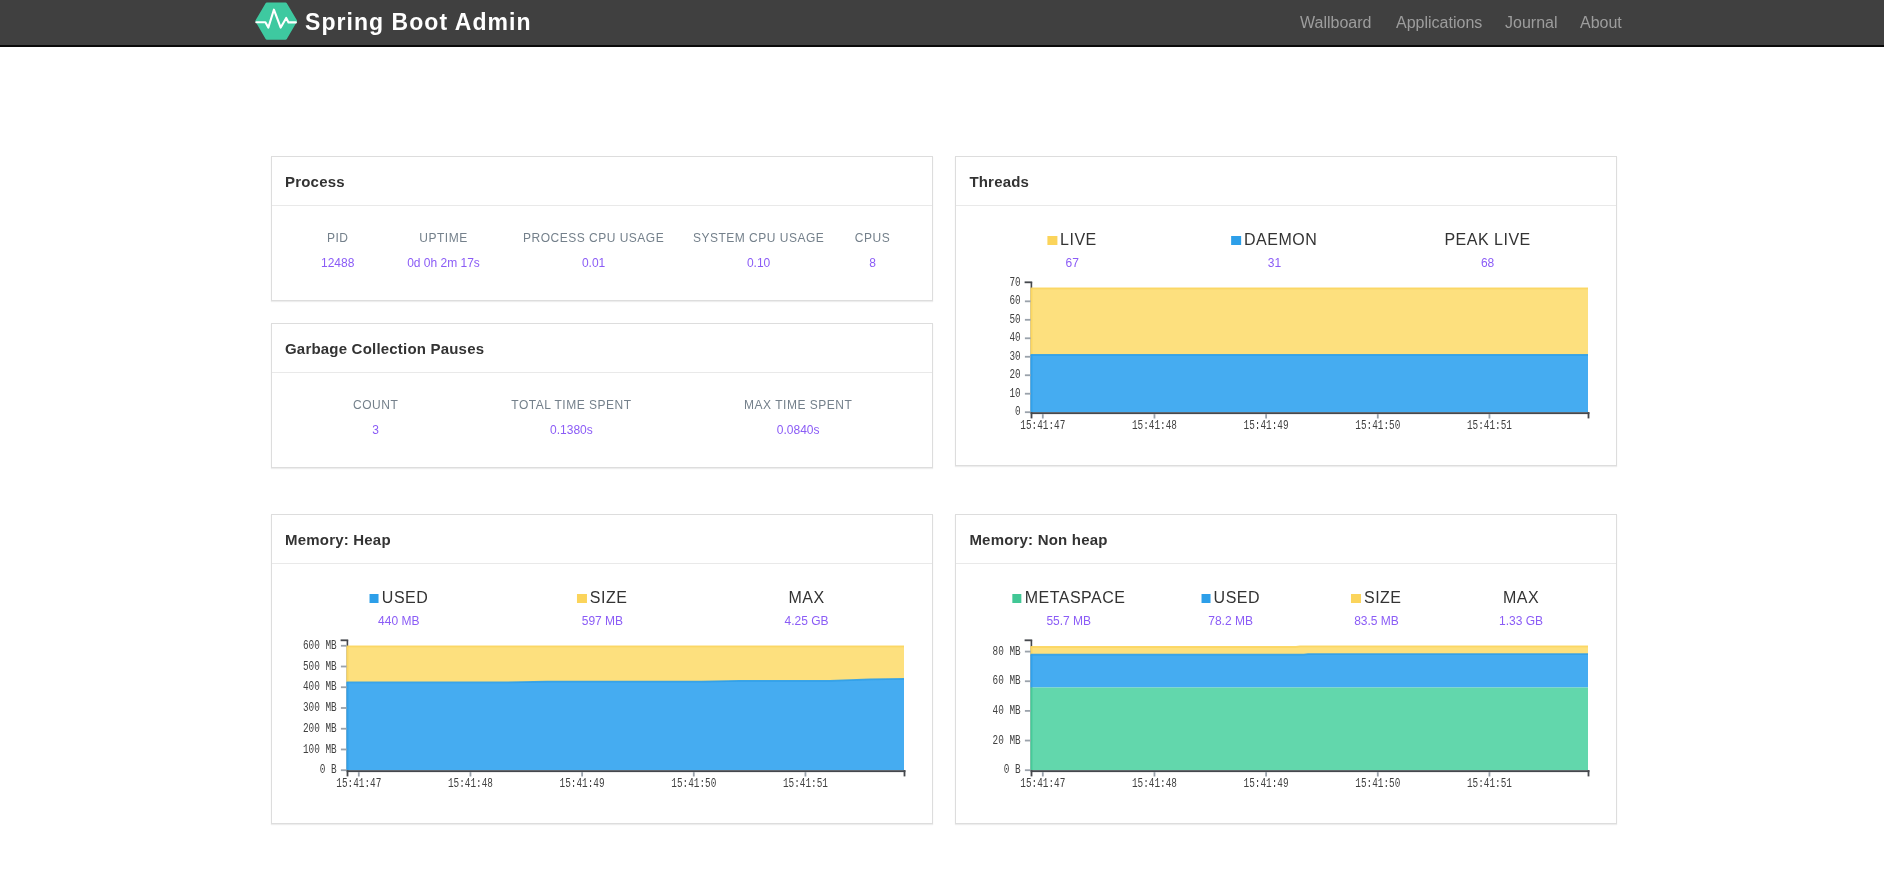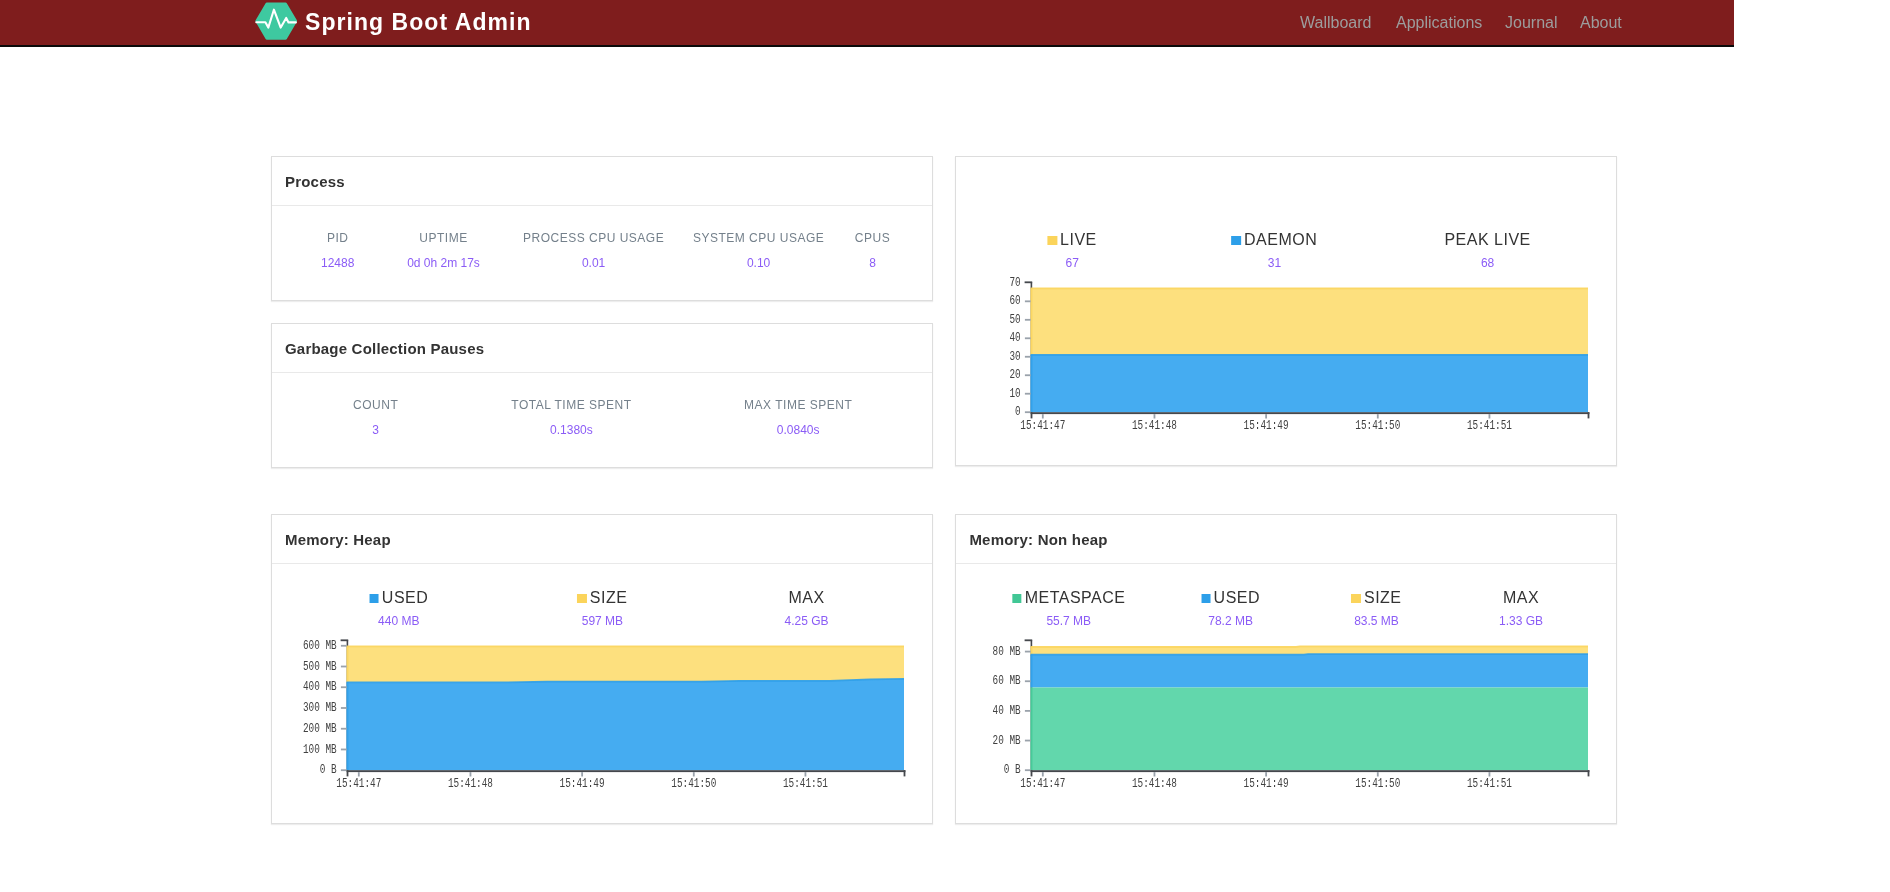--- a/index.html
+++ b/index.html
@@ -1,17 +1,17 @@
 <!DOCTYPE html>
 <html><head><meta charset="utf-8"><title>Spring Boot Admin</title>
 <style>
 *{margin:0;padding:0;box-sizing:content-box}
 html,body{width:1890px;height:892px;background:#fff;font-family:"Liberation Sans",sans-serif;overflow:hidden}
 #page{position:relative;width:1890px;height:892px}
-#navbar{position:absolute;left:0;top:0;width:1734px;height:45px;background:#7f1d1d;border-bottom:2px solid #0a0a0a;z-index:10}
+#navbar{position:absolute;left:0;top:0;width:1884px;height:45px;background:#404040;border-bottom:2px solid #0a0a0a;z-index:10}
 #brand{position:absolute;left:305px;top:9px;font-size:23px;font-weight:bold;color:#fff;letter-spacing:1.05px}
 .nl{position:absolute;top:14px;font-size:16px;color:#9d9d9d}
 .panel{position:absolute;background:#fff;border:1px solid #ddd;box-shadow:0 1px 1px rgba(0,0,0,.07)}
 .ph{height:48px;line-height:49px;border-bottom:1px solid #e9e9e9;padding-left:13px;font-size:15px;font-weight:bold;color:#333;letter-spacing:0.2px}
 .slab{position:absolute;transform:translateX(-50%);font-size:12px;letter-spacing:0.5px;color:#74808b;white-space:nowrap}
 .sval{position:absolute;transform:translateX(-50%);font-size:12px;color:#8b5cf6;white-space:nowrap}
 .leg{position:absolute;transform:translateX(-50%);font-size:16px;letter-spacing:0.5px;color:#333;white-space:nowrap;display:flex;align-items:center}
 .sq{width:9.5px;height:9.5px;display:inline-block;margin-right:3px}
 .chart{position:absolute;left:0;top:0}
 </style></head>
@@ -34,20 +34,21 @@
 <div class="panel" style="left:271px;top:323.4px;width:659.5px;height:142.5px">
   <div class="ph">Garbage Collection Pauses</div>
   <div class="slab" style="left:103.7px;top:73.9px">COUNT</div>
       <div class="sval" style="left:103.7px;top:98.6px">3</div>
   <div class="slab" style="left:299.4px;top:73.9px">TOTAL TIME SPENT</div>
       <div class="sval" style="left:299.4px;top:98.6px">0.1380s</div>
   <div class="slab" style="left:526.2px;top:73.9px">MAX TIME SPENT</div>
       <div class="sval" style="left:526.2px;top:98.6px">0.0840s</div>
 </div>
 <div class="panel" style="left:955.4px;top:156px;width:659.5px;height:307.5px">
+  <div class="ph">Threads</div>
   <div class="leg" style="left:115.8px;top:74.3px">
         <span class="sq" style="background:#FBD45B"></span>
         <span>LIVE</span>
       </div>
       <div class="sval" style="left:115.8px;top:98.6px">67</div>
   <div class="leg" style="left:318.0px;top:74.3px">
         <span class="sq" style="background:#2D9FE9"></span>
         <span>DAEMON</span>
       </div>
       <div class="sval" style="left:318.0px;top:98.6px">31</div>

